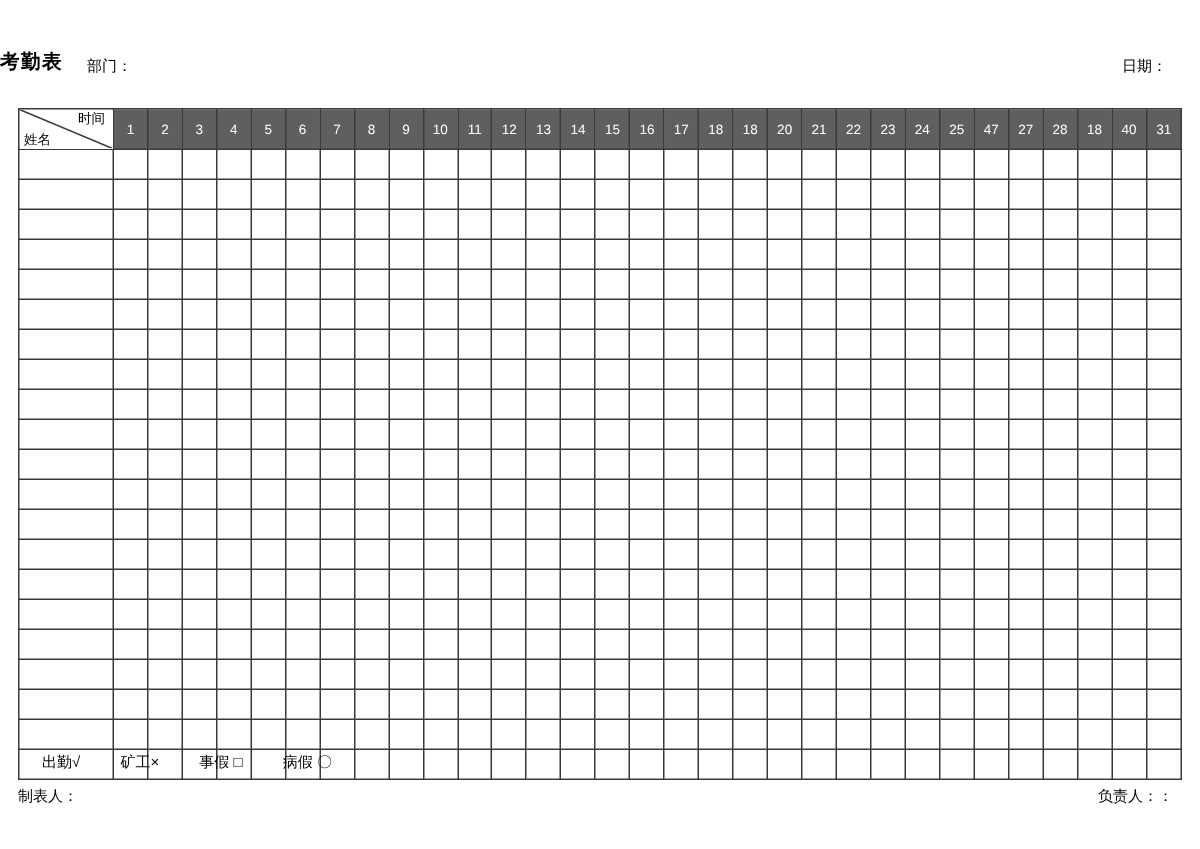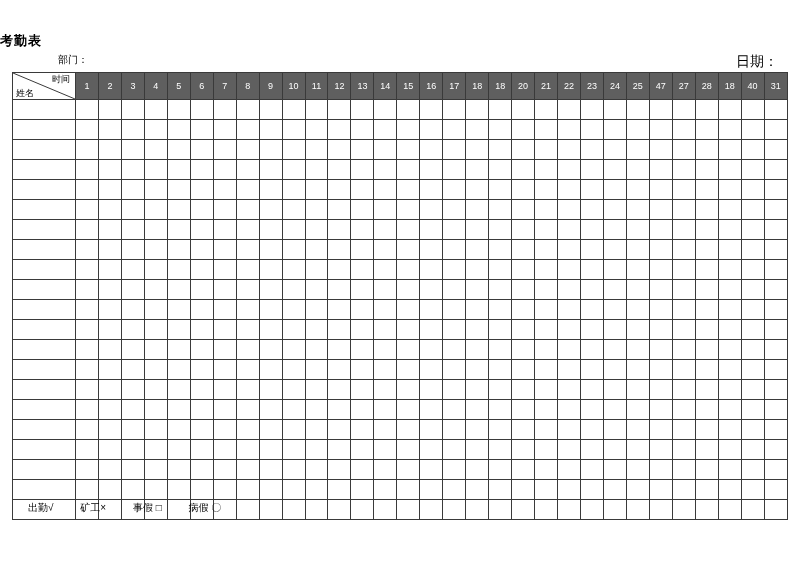--- a/index.html
+++ b/index.html
@@ -25,36 +25,36 @@
     top: 32px;
     left: 0;
     width: 800px;
     text-align: left;
     font-size: 13px;
     font-weight: bold;
     letter-spacing: 1px;
   }
   .meta-row {
     position: absolute;
-    top: 53px;
+    top: 37px;
     left: 0;
     width: 800px;
     height: 14px;
   }
   .meta-dept {
     position: absolute;
     left: 58px;
     top: 0;
     font-size: 10px;
   }
   .meta-date {
     position: absolute;
     right: 22px;
     top: 0;
-    font-size: 14px;
+    font-size: 10px;
   }
   .table-wrap {
     position: absolute;
     left: 12px;
     top: 72px;
     width: 656px;
   }
   table.attendance {
     border-collapse: collapse;
     table-layout: fixed;
@@ -923,14 +923,18 @@
     </table>
   </div>
 
   <div class="legend">
     <span>出勤√</span>
     <span>矿工×</span>
     <span>事假 □</span>
     <span>病假 〇</span>
   </div>
 
+  <div class="footer">
+    <div class="maker">制表人：</div>
+    <div class="owner">负责人：：</div>
+  </div>
 
 </div>
 
 </body></html>

